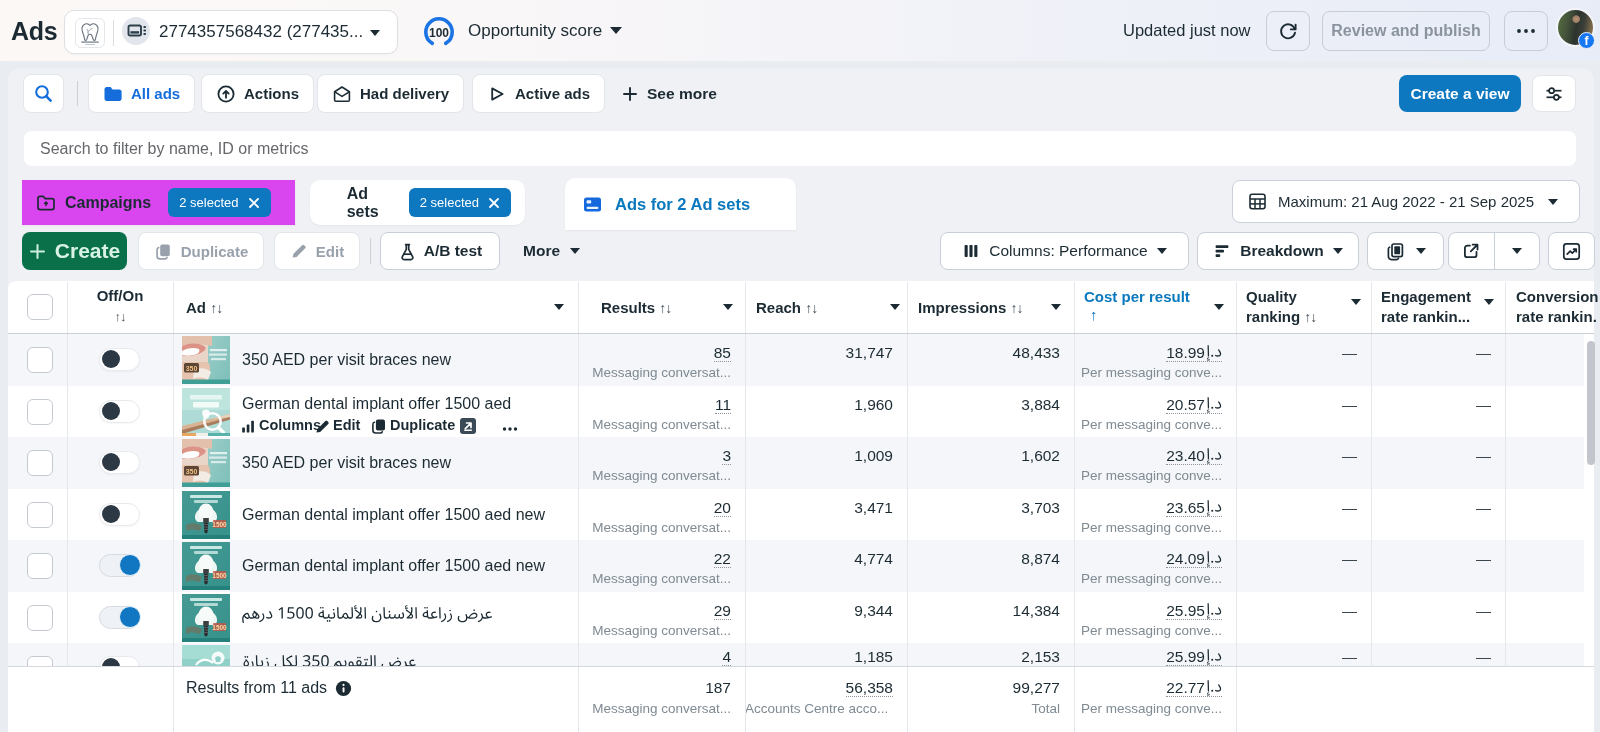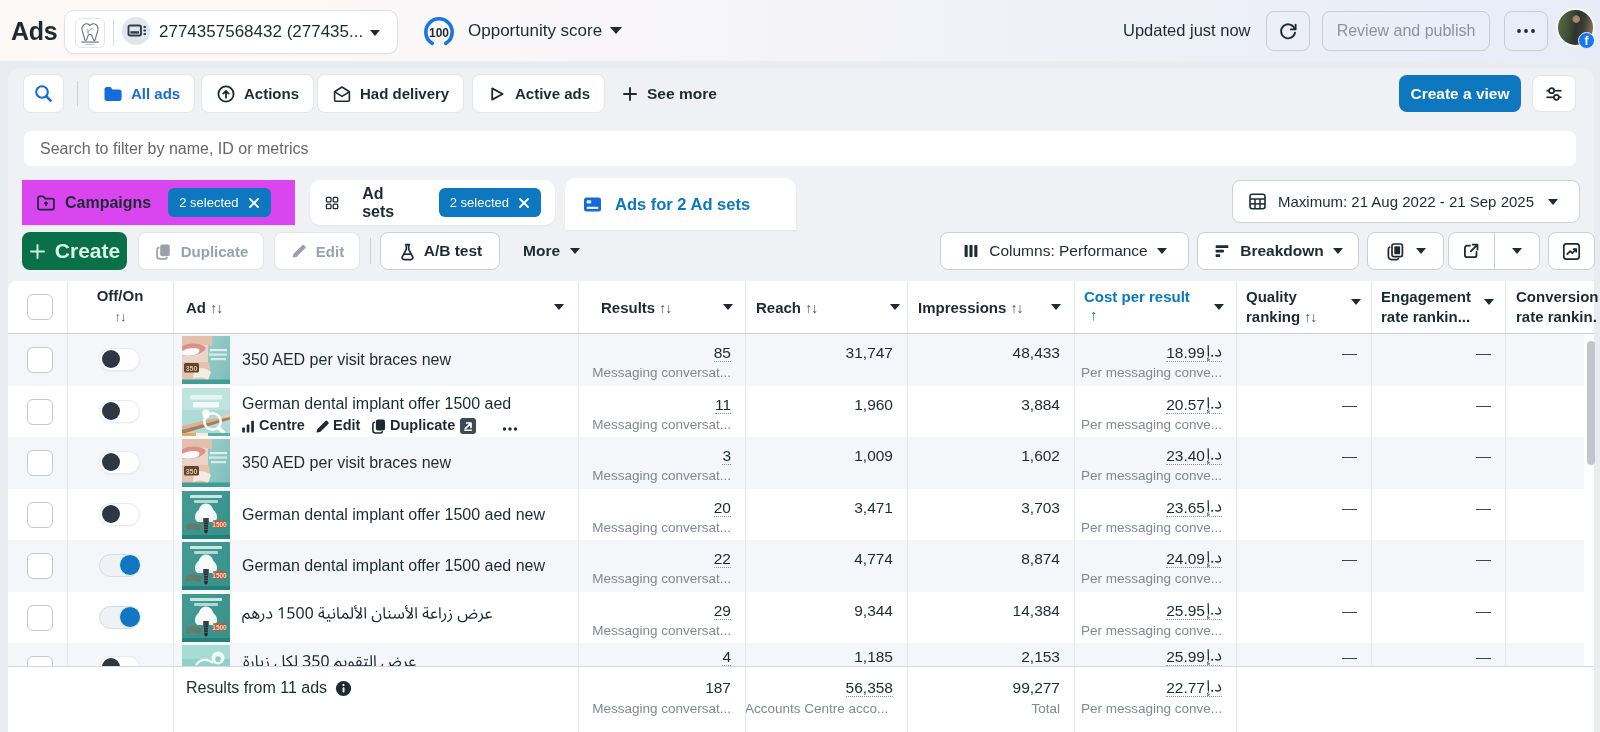--- a/index.html
+++ b/index.html
@@ -124,21 +124,21 @@
   </div>
 <div class="abs" style="left:468px;top:21px;font-size:17px;font-weight:500;color:#1c2b33">Opportunity score</div>
 <div class="abs caret" style="left:610px;top:27px;border-left-width:6.5px;border-right-width:6.5px;border-top-width:7.5px"></div>
 <div class="abs" style="left:1123px;top:21px;font-size:16.5px;color:#1c2b33">Updated just now</div>
 <div class="abs flex" style="left:1266px;top:11px;width:44px;height:40px;border:1px solid #c8cdd4;border-radius:8px;justify-content:center">
     <svg width="22" height="22" viewBox="0 0 22 22">
       <path d="M17.8 9.2A7 7 0 1 0 18 12.6" fill="none" stroke="#1c2b33" stroke-width="1.9" stroke-linecap="round"></path>
       <path d="M18.6 4.6v4.8h-4.8" fill="none" stroke="#1c2b33" stroke-width="1.9" stroke-linecap="round" stroke-linejoin="round"></path>
     </svg>
   </div>
-<div class="abs flex" style="left:1322px;top:11px;width:168px;height:40px;border:1px solid #c8cdd4;border-radius:8px;justify-content:center;font-size:16px;font-weight:400;color:#8b949e">Review and publish</div>
+<div class="abs flex" style="left:1322px;top:11px;width:168px;height:40px;border:1px solid #c8cdd4;border-radius:8px;justify-content:center;font-size:16px;font-weight:700;color:#8b949e">Review and publish</div>
 <div class="abs flex" style="left:1504px;top:11px;width:44px;height:40px;border:1px solid #c8cdd4;border-radius:8px;justify-content:center">
     <svg width="22" height="22" viewBox="0 0 22 22">
       <circle cx="4" cy="11" r="1.9" fill="#1c2b33"></circle>
       <circle cx="11" cy="11" r="1.9" fill="#1c2b33"></circle>
       <circle cx="18" cy="11" r="1.9" fill="#1c2b33"></circle>
     </svg>
   </div>
 <div class="abs" style="left:1556px;top:8px;width:39px;height:39px;border-radius:50%;border:2px solid #f3f5fa;background:radial-gradient(circle at 52% 26%,#b99478 0%,#9a7a5f 11%,rgba(0,0,0,0) 13%),linear-gradient(100deg,#55703f 0%,#45543a 28%,#2c332e 52%,#3b3f3a 70%,#7a6748 88%,#8a7355 100%)"></div>
 <div class="abs flex" style="left:1578px;top:32px;width:17px;height:17px;border-radius:50%;background:#1877f2;justify-content:center;font-size:12px;font-weight:bold;color:#fff;border:1.5px solid #eef1f8">f</div>
 <div class="abs" style="left:8px;top:68px;width:1586px;height:664px;background:#eff1f5;border-radius:12px 12px 0 0"></div>
@@ -179,21 +179,21 @@
 <div class="abs flex" style="left:22px;top:180px;width:273px;height:45px;background:#d946ef;border-radius:0;box-shadow:0 1px 2px rgba(0,0,0,0.05);padding:16px 14px;gap:9px">
     <svg width="20" height="20" viewBox="0 0 20 20">
       <path d="M2 5.4c0-1.1.9-2 2-2h3.4l1.8 2.3h6.8c1.1 0 2 .9 2 2v6.9c0 1.1-.9 2-2 2H4c-1.1 0-2-.9-2-2V5.4z" fill="none" stroke="#1c2b33" stroke-width="1.7" stroke-linejoin="round"></path>
       <path d="M10 12.6V9.3M8.6 10.5L10 9.1l1.4 1.4" fill="none" stroke="#1c2b33" stroke-width="1.5" stroke-linecap="round" stroke-linejoin="round"></path>
     </svg>
     <span style="font-size:16px;font-weight:700">Campaigns</span>
     <span class="pill" style="margin-left:8px">2 selected<svg width="12" height="12" viewBox="0 0 12 12">
         <path d="M2 2l8 8M10 2l-8 8" stroke="#fff" stroke-width="1.8" stroke-linecap="round"></path>
       </svg></span>
   </div>
-<div class="abs flex" style="left:310px;top:180px;width:245px;height:45px;background:#fff;border-radius:10px;box-shadow:0 1px 2px rgba(0,0,0,0.05);padding:0 14px;gap:22px">
+<div class="abs flex" style="left:310px;top:180px;width:215px;height:45px;background:#fff;border-radius:10px;box-shadow:0 1px 2px rgba(0,0,0,0.05);padding:0 14px;gap:22px">
     <svg width="20" height="20" viewBox="0 0 20 20">
       <rect x="3" y="3" width="5.6" height="5.6" rx="1.2" fill="none" stroke="#1c2b33" stroke-width="1.6"></rect>
       <rect x="11.4" y="3" width="5.6" height="5.6" rx="1.2" fill="none" stroke="#1c2b33" stroke-width="1.6"></rect>
       <rect x="3" y="11.4" width="5.6" height="5.6" rx="1.2" fill="none" stroke="#1c2b33" stroke-width="1.6"></rect>
       <rect x="11.4" y="11.4" width="5.6" height="5.6" rx="1.2" fill="none" stroke="#1c2b33" stroke-width="1.6"></rect>
     </svg>
     <span style="font-size:16px;font-weight:700">Ad sets</span>
     <span class="pill" style="margin-left:8px">2 selected<svg width="12" height="12" viewBox="0 0 12 12">
         <path d="M2 2l8 8M10 2l-8 8" stroke="#fff" stroke-width="1.8" stroke-linecap="round"></path>
       </svg></span>
@@ -330,21 +330,21 @@
     </svg>
   </div>
 <div class="abs name" style="left:242px;top:395px">German dental implant offer 1500 aed</div>
 <div class="abs" style="left:241px;top:419px">
     <svg width="15" height="15" viewBox="0 0 15 15">
       <rect x="1.2" y="8.6" width="2.7" height="5" rx="0.6" fill="#1c2b33"></rect>
       <rect x="5.7" y="5.4" width="2.7" height="8.2" rx="0.6" fill="#1c2b33"></rect>
       <rect x="10.2" y="1.8" width="2.7" height="11.8" rx="0.6" fill="#1c2b33"></rect>
     </svg>
   </div>
-<div class="abs" style="left:259px;top:417px;font-size:14.5px;font-weight:600;color:#1c2b33">Centre</div>
+<div class="abs" style="left:259px;top:417px;font-size:14.5px;font-weight:600;color:#1c2b33">Columns</div>
 <div class="abs" style="left:314px;top:418px">
     <svg width="17" height="17" viewBox="0 0 17 17">
       <path d="M2.4 14.6l.85-3.4 8.1-8.1a1.3 1.3 0 0 1 1.9 0l1 1a1.3 1.3 0 0 1 0 1.9l-8.1 8.1-3.75.5z" fill="#1c2b33"></path>
     </svg>
   </div>
 <div class="abs" style="left:333px;top:417px;font-size:14.5px;font-weight:600;color:#1c2b33">Edit</div>
 <div class="abs" style="left:370px;top:417px">
     <svg width="18" height="18" viewBox="0 0 18 18">
       <rect x="5.9" y="2.5" width="9.1" height="11" rx="1.9" fill="#1c2b33"></rect>
       <path d="M4.4 5.3a1.9 1.9 0 0 0-1.5 1.9v6a2.8 2.8 0 0 0 2.8 2.8h4.8a1.9 1.9 0 0 0 1.8-1.3" fill="none" stroke="#1c2b33" stroke-width="1.6" stroke-linecap="round"></path>

